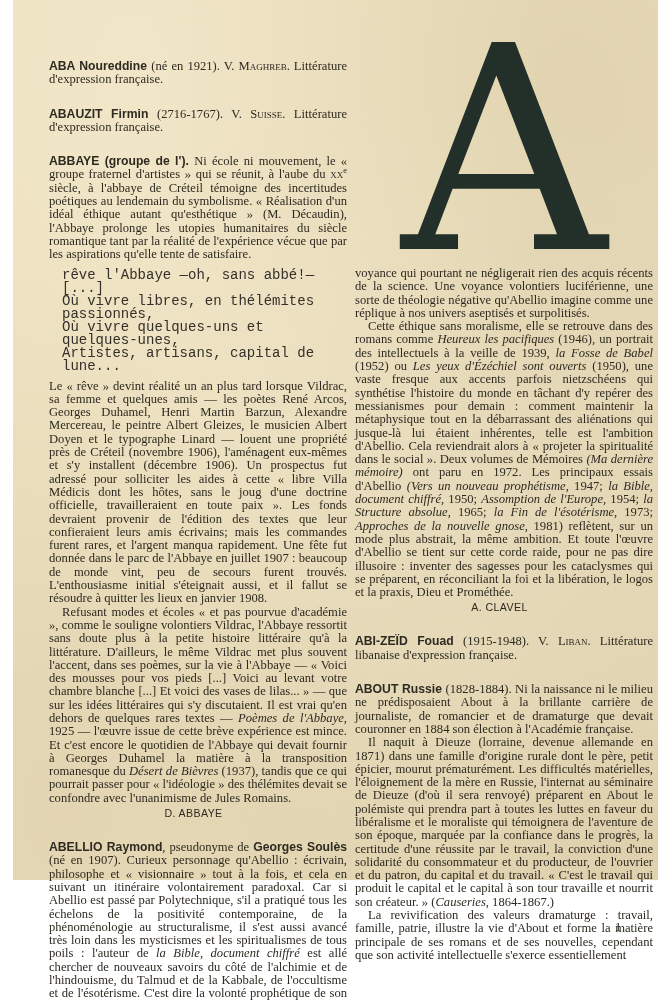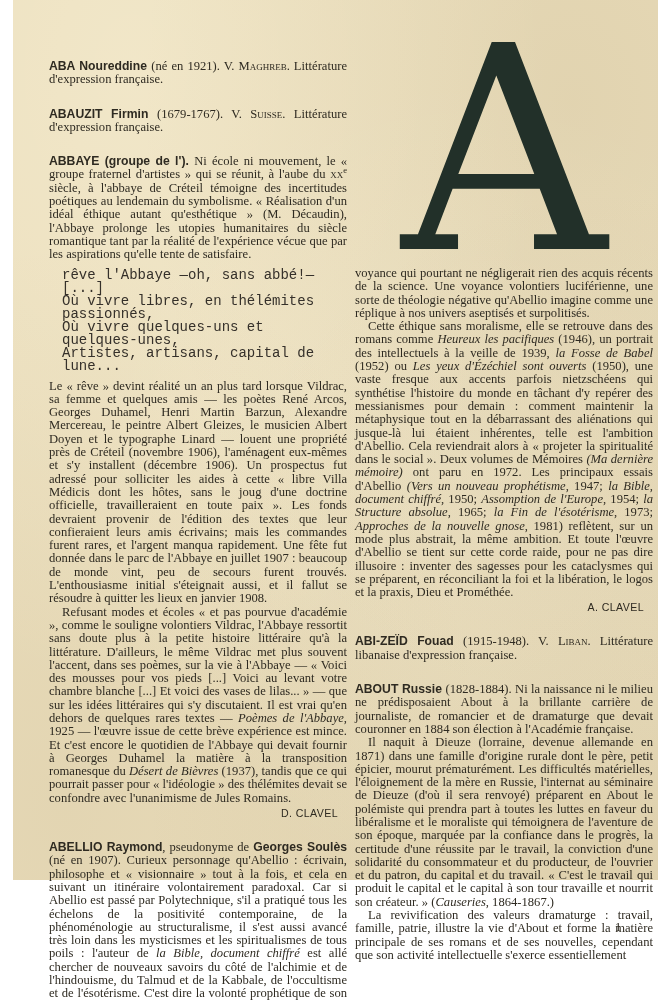--- a/index.html
+++ b/index.html
@@ -35,21 +35,21 @@
   .seg-sc{font-variant:small-caps;}
   .seg-sup{vertical-align:super;font-size:8.5px;line-height:0;}
   .quote{
     margin:7px 0 7px 13px;
     font-family:Liberation Mono, monospace;
     font-size:14px;line-height:13px;
     color:#35302a;
   }
   .byline{
     margin-top:2px;padding-right:9px;
-    text-align:right;
+    text-align:center;
     font-family:"Liberation Sans",sans-serif;
     font-size:10.6px;line-height:13px;
     letter-spacing:0.4px;
     color:#2e2a21;
   }
   .dropcap{
     position:relative;height:210px;margin:0 0 11px 0;
   }
   .dropcap span{
     position:absolute;left:50%;top:50%;
@@ -63,31 +63,31 @@
     font-family:"Liberation Serif",serif;
     font-size:12.5px;color:#2e2a21;
   }
 </style>
 </head>
 <body>
 
 <div class="page">
   <div class="col col-left">
       <p class="para entry"><span class="seg-b">ABA Noureddine </span><span>(né en 1921). V. </span><span class="seg-sc">Maghreb</span><span>. Littérature d'expression française.</span></p>
-      <p class="para entry"><span class="seg-b">ABAUZIT Firmin </span><span>(1679-1767). V. </span><span class="seg-sc">Suisse</span><span>. Littérature d'expression française.</span></p>
+      <p class="para entry"><span class="seg-b">ABAUZIT Firmin </span><span>(2716-1767). V. </span><span class="seg-sc">Suisse</span><span>. Littérature d'expression française.</span></p>
       <p class="para entry"><span class="seg-b">ABBAYE (groupe de l'). </span><span>Ni école ni mouvement, le « groupe fraternel d'artistes » qui se réunit, à l'aube du </span><span class="seg-sc">xx</span><span class="seg-sup">e</span><span> siècle, à l'abbaye de Créteil témoigne des incertitudes poétiques au lendemain du symbolisme. « Réalisation d'un idéal éthique autant qu'esthétique » (M. Décaudin), l'Abbaye prolonge les utopies humanitaires du siècle romantique tant par la réalité de l'expérience vécue que par les aspirations qu'elle tente de satisfaire.</span></p>
       <div class="quote">
         <div class="quote-line">rêve l'Abbaye —oh, sans abbé!— [...]</div>
         <div class="quote-line">Où vivre libres, en thélémites passionnés,</div>
         <div class="quote-line">Où vivre quelques-uns et quelques-unes,</div>
         <div class="quote-line">Artistes, artisans, capital de lune...</div>
       </div>
       <p class="para"><span>Le « rêve » devint réalité un an plus tard lorsque Vildrac, sa femme et quelques amis — les poètes René Arcos, Georges Duhamel, Henri Martin Barzun, Alexandre Mercereau, le peintre Albert Gleizes, le musicien Albert Doyen et le typographe Linard — louent une propriété près de Créteil (novembre 1906), l'aménagent eux-mêmes et s'y installent (décembre 1906). Un prospectus fut adressé pour solliciter les aides à cette « libre Villa Médicis dont les hôtes, sans le joug d'une doctrine officielle, travailleraient en toute paix ». Les fonds devraient provenir de l'édition des textes que leur confieraient leurs amis écrivains; mais les commandes furent rares, et l'argent manqua rapidement. Une fête fut donnée dans le parc de l'Abbaye en juillet 1907 : beaucoup de monde vint, peu de secours furent trouvés. L'enthousiasme initial s'éteignait aussi, et il fallut se résoudre à quitter les lieux en janvier 1908.</span></p>
       <p class="para indent"><span>Refusant modes et écoles « et pas pourvue d'académie », comme le souligne volontiers Vildrac, l'Abbaye ressortit sans doute plus à la petite histoire littéraire qu'à la littérature. D'ailleurs, le même Vildrac met plus souvent l'accent, dans ses poèmes, sur la vie à l'Abbaye — « Voici des mousses pour vos pieds [...] Voici au levant votre chambre blanche [...] Et voici des vases de lilas... » — que sur les idées littéraires qui s'y discutaient. Il est vrai qu'en dehors de quelques rares textes — </span><span class="seg-i">Poèmes de l'Abbaye</span><span>, 1925 — l'œuvre issue de cette brève expérience est mince. Et c'est encore le quotidien de l'Abbaye qui devait fournir à Georges Duhamel la matière à la transposition romanesque du </span><span class="seg-i">Désert de Bièvres</span><span> (1937), tandis que ce qui pourrait passer pour « l'idéologie » des thélémites devait se confondre avec l'unanimisme de Jules Romains.</span></p>
-      <div class="byline">D. CLAVEL</div>
+      <div class="byline">D. ABBAYE</div>
       <p class="para entry"><span class="seg-b">ABELLIO Raymond</span><span>, pseudonyme de </span><span class="seg-b">Georges Soulès</span><span> (né en 1907). Curieux personnage qu'Abellio : écrivain, philosophe et « visionnaire » tout à la fois, et cela en suivant un itinéraire volontairement paradoxal. Car si Abellio est passé par Polytechnique, s'il a pratiqué tous les échelons de la positivité contemporaine, de la phénoménologie au structuralisme, il s'est aussi avancé très loin dans les mysticismes et les spiritualismes de tous poils : l'auteur de </span><span class="seg-i">la Bible, document chiffré</span><span> est allé chercher de nouveaux savoirs du côté de l'alchimie et de l'hindouisme, du Talmud et de la Kabbale, de l'occultisme et de l'ésotérisme. C'est dire la volonté prophétique de son travail : recherche d'une lucidité, d'une</span></p>
     </div>
   <div class="col col-right">
       <div class="dropcap">
         <span>A</span>
       </div>
       <p class="para"><span>voyance qui pourtant ne négligerait rien des acquis récents de la science. Une voyance volontiers luciférienne, une sorte de théologie négative qu'Abellio imagine comme une réplique à nos univers aseptisés et surpolitisés.</span></p>
       <p class="para indent"><span>Cette éthique sans moralisme, elle se retrouve dans des romans comme </span><span class="seg-i">Heureux les pacifiques</span><span> (1946), un portrait des intellectuels à la veille de 1939, </span><span class="seg-i">la Fosse de Babel</span><span> (1952) ou </span><span class="seg-i">Les yeux d'Ézéchiel sont ouverts</span><span> (1950), une vaste fresque aux accents parfois nietzschéens qui synthétise l'histoire du monde en tâchant d'y repérer des messianismes pour demain : comment maintenir la métaphysique tout en la débarrassant des aliénations qui jusque-là lui étaient inhérentes, telle est l'ambition d'Abellio. Cela reviendrait alors à « projeter la spiritualité dans le social ». Deux volumes de Mémoires </span><span class="seg-i">(Ma dernière mémoire)</span><span> ont paru en 1972. Les principaux essais d'Abellio </span><span class="seg-i">(Vers un nouveau prophétisme</span><span>, 1947; </span><span class="seg-i">la Bible, document chiffré</span><span>, 1950; </span><span class="seg-i">Assomption de l'Europe</span><span>, 1954; </span><span class="seg-i">la Structure absolue</span><span>, 1965; </span><span class="seg-i">la Fin de l'ésotérisme</span><span>, 1973; </span><span class="seg-i">Approches de la nouvelle gnose</span><span>, 1981) reflètent, sur un mode plus abstrait, la même ambition. Et toute l'œuvre d'Abellio se tient sur cette corde raide, pour ne pas dire illusoire : inventer des sagesses pour les cataclysmes qui se préparent, en réconciliant la foi et la libération, le logos et la praxis, Dieu et Prométhée.</span></p>
       <div class="byline">A. CLAVEL</div>
       <p class="para entry"><span class="seg-b">ABI-ZEÏD Fouad </span><span>(1915-1948). V. </span><span class="seg-sc">Liban</span><span>. Littérature libanaise d'expression française.</span></p>

